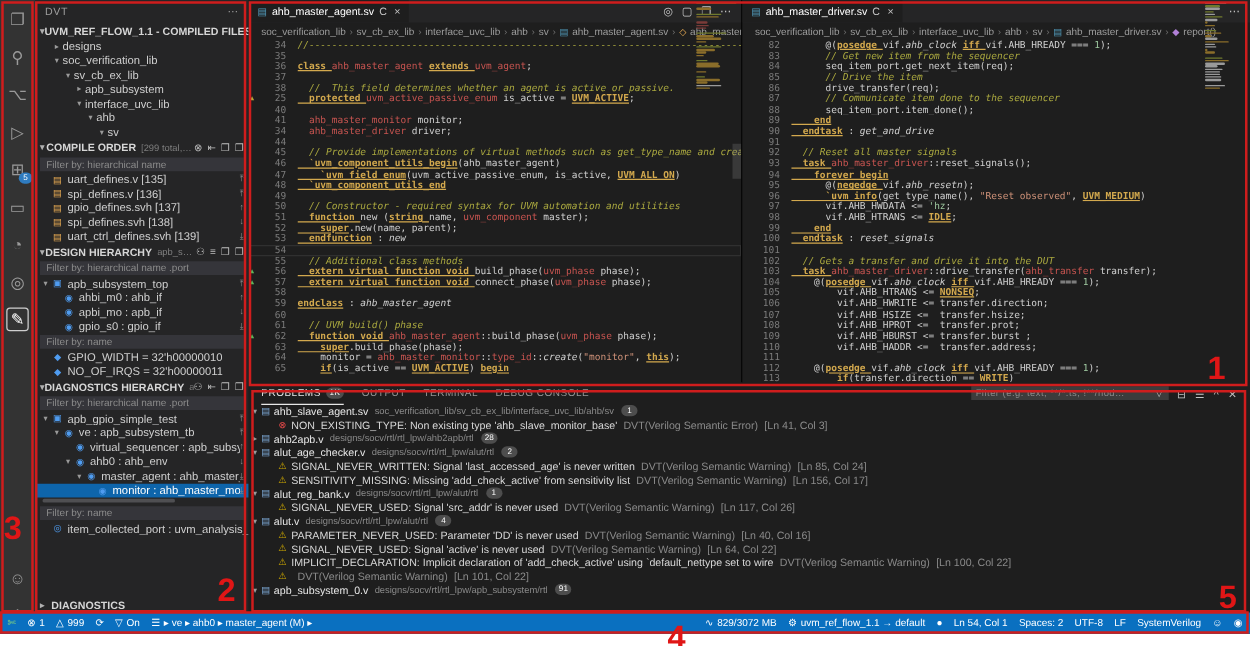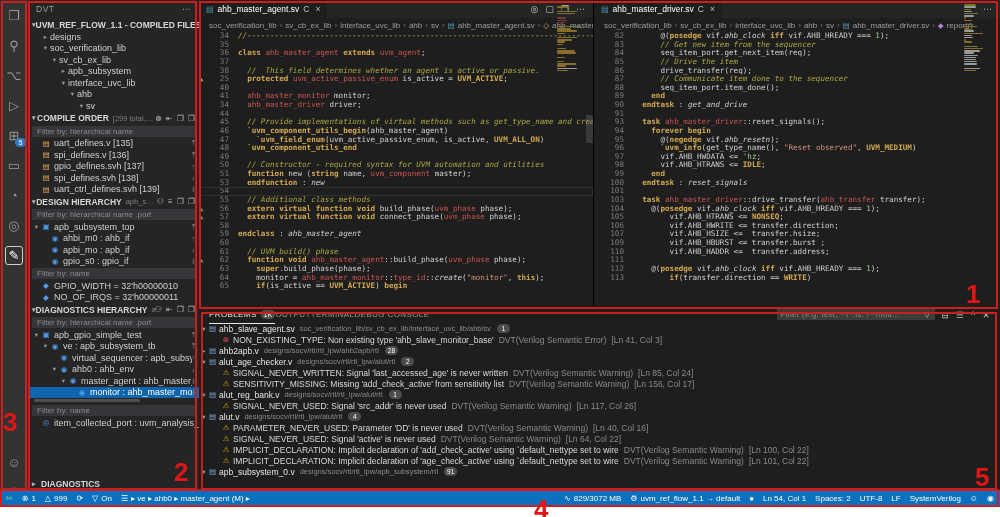--- a/index.html
+++ b/index.html
@@ -53,33 +53,33 @@
   .bc-class{color:#e8ab53;font-size:7.5px;}
   .bc-method{color:#b180d7;font-size:7.5px;}
   .codewrap{position:absolute;left:0;right:0;top:32px;bottom:0;overflow:hidden;font-family:"DejaVu Sans Mono",monospace;font-size:7.6px;line-height:8.63px;}
   .cl{height:8.63px;display:flex;white-space:pre;position:relative;}
   .cl.cur{outline:1px solid #303030;outline-offset:-1px;align-items:flex-end;}
   .gicon{position:absolute;left:1px;top:0;font-size:5.5px;line-height:8.63px;}
   .gicon.warn{color:#b9a23a;} .gicon.def{color:#59b85c;}
   .gut{flex:0 0 30px;text-align:right;padding-right:9px;color:#7b7b7b;}
   .txt{flex:1;overflow:hidden;}
   .tk-c{color:#aaa83f;font-style:italic;}
-  .tk-k{color:#d3a94e;font-weight:bold;}
+  .tk-k{color:#d3a94e;font-weight:bold;text-decoration:underline;}
   .tk-t{color:#c75450;}
   .tk-v{color:#cfcfcf;}
   .tk-s{color:#ce9178;}
   .tk-n{color:#9fc9a0;}
   .tk-i{color:#cfcfcf;font-style:italic;}
   .minimap{position:absolute;top:2px;width:33px;right:3px;}
   .mm-line{height:1.4px;margin-bottom:0.8px;border-radius:1px;}
   .vslider{position:absolute;right:0;width:7px;background:rgba(140,140,140,.25);}
 
   
   #panel{position:absolute;left:199px;top:306px;width:801px;height:184px;background:#1e1e1e;color:#cccccc;overflow:hidden;}
-  .panel-tabs{height:17px;display:flex;padding:0 10px;font-size:8px;letter-spacing:.4px;}
+  .panel-tabs{height:17px;display:flex;padding:0 10px;gap:14px;font-size:8px;letter-spacing:.4px;}
   .ptab{color:#969696;display:flex;align-items:center;gap:4px;cursor:pointer;height:100%;}
   .ptab.active{color:#e7e7e7;border-bottom:1px solid #e7e7e7;}
   .pbadge{background:#4d4d4d;color:#fff;border-radius:6px;font-size:6.5px;padding:0 3px;height:9px;display:flex;align-items:center;}
   .panel-right{margin-left:auto;display:flex;align-items:center;gap:7px;}
   .pfilter{width:150px;height:11px;background:#3c3c3c;color:#8b8b8b;font-size:7.5px;display:flex;align-items:center;padding:0 4px;white-space:nowrap;overflow:hidden;}
   .pfilter .funnel{margin-left:auto;color:#b5b5b5;}
   .picon{color:#c5c5c5;font-size:8.5px;}
   #prob-rows{font-size:8.5px;}
   .prow{height:11px;display:flex;align-items:center;white-space:nowrap;overflow:hidden;cursor:pointer;}
   .prow .chev{width:10px;flex:0 0 10px;text-align:center;color:#9a9a9a;font-size:6.5px;}
@@ -399,20 +399,21 @@
           <div class="cl"><span class="gut">41</span><span class="txt"><span class="tk-v">  </span><span class="tk-t">ahb_master_monitor </span><span class="tk-v">monitor;</span></span></div>
           <div class="cl"><span class="gut">34</span><span class="txt"><span class="tk-v">  </span><span class="tk-t">ahb_master_driver </span><span class="tk-v">driver;</span></span></div>
           <div class="cl"><span class="gut">44</span><span class="txt"></span></div>
           <div class="cl"><span class="gut">45</span><span class="txt"><span class="tk-c">  // Provide implementations of virtual methods such as get_type_name and create</span></span></div>
           <div class="cl"><span class="gut">46</span><span class="txt"><span class="tk-k">  `uvm_component_utils_begin</span><span class="tk-v">(ahb_master_agent)</span></span></div>
           <div class="cl"><span class="gut">47</span><span class="txt"><span class="tk-k">    `uvm_field_enum</span><span class="tk-v">(uvm_active_passive_enum, is_active, </span><span class="tk-k">UVM_ALL_ON</span><span class="tk-v">)</span></span></div>
           <div class="cl"><span class="gut">48</span><span class="txt"><span class="tk-k">  `uvm_component_utils_end</span></span></div>
           <div class="cl"><span class="gut">49</span><span class="txt"></span></div>
           <div class="cl"><span class="gut">50</span><span class="txt"><span class="tk-c">  // Constructor - required syntax for UVM automation and utilities</span></span></div>
           <div class="cl"><span class="gut">51</span><span class="txt"><span class="tk-k">  function </span><span class="tk-v">new (</span><span class="tk-k">string </span><span class="tk-v">name, </span><span class="tk-t">uvm_component </span><span class="tk-v">master);</span></span></div>
+          <div class="cl"><span class="gut">52</span><span class="txt"><span class="tk-k">    super</span><span class="tk-v">.new(name, parent);</span></span></div>
           <div class="cl"><span class="gut">53</span><span class="txt"><span class="tk-k">  endfunction</span><span class="tk-v"> : </span><span class="tk-i">new</span></span></div>
           <div class="cl cur"><span class="gut">54</span><span class="txt"></span></div>
           <div class="cl"><span class="gut">55</span><span class="txt"><span class="tk-c">  // Additional class methods</span></span></div>
           <div class="cl"><span class="gicon def">▲</span><span class="gut">56</span><span class="txt"><span class="tk-k">  extern virtual function void </span><span class="tk-v">build_phase(</span><span class="tk-t">uvm_phase </span><span class="tk-v">phase);</span></span></div>
           <div class="cl"><span class="gicon def">▲</span><span class="gut">57</span><span class="txt"><span class="tk-k">  extern virtual function void </span><span class="tk-v">connect_phase(</span><span class="tk-t">uvm_phase </span><span class="tk-v">phase);</span></span></div>
           <div class="cl"><span class="gut">58</span><span class="txt"></span></div>
           <div class="cl"><span class="gut">59</span><span class="txt"><span class="tk-k">endclass</span><span class="tk-v"> : </span><span class="tk-i">ahb_master_agent</span></span></div>
           <div class="cl"><span class="gut">60</span><span class="txt"></span></div>
           <div class="cl"><span class="gut">61</span><span class="txt"><span class="tk-c">  // UVM build() phase</span></span></div>
           <div class="cl"><span class="gicon def">▲</span><span class="gut">62</span><span class="txt"><span class="tk-k">  function void </span><span class="tk-t">ahb_master_agent</span><span class="tk-v">::build_phase(</span><span class="tk-t">uvm_phase </span><span class="tk-v">phase);</span></span></div>
@@ -489,34 +490,37 @@
           <div class="cl"><span class="gut">82</span><span class="txt"><span class="tk-v">      @(</span><span class="tk-k">posedge </span><span class="tk-v">vif.</span><span class="tk-i">ahb_clock </span><span class="tk-k">iff </span><span class="tk-v">vif.AHB_HREADY === </span><span class="tk-n">1</span><span class="tk-v">);</span></span></div>
           <div class="cl"><span class="gut">83</span><span class="txt"><span class="tk-c">      // Get new item from the sequencer</span></span></div>
           <div class="cl"><span class="gut">84</span><span class="txt"><span class="tk-v">      seq_item_port.get_next_item(req);</span></span></div>
           <div class="cl"><span class="gut">85</span><span class="txt"><span class="tk-c">      // Drive the item</span></span></div>
           <div class="cl"><span class="gut">86</span><span class="txt"><span class="tk-v">      drive_transfer(req);</span></span></div>
           <div class="cl"><span class="gut">87</span><span class="txt"><span class="tk-c">      // Communicate item done to the sequencer</span></span></div>
           <div class="cl"><span class="gut">88</span><span class="txt"><span class="tk-v">      seq_item_port.item_done();</span></span></div>
           <div class="cl"><span class="gut">89</span><span class="txt"><span class="tk-k">    end</span></span></div>
           <div class="cl"><span class="gut">90</span><span class="txt"><span class="tk-k">  endtask</span><span class="tk-v"> : </span><span class="tk-i">get_and_drive</span></span></div>
           <div class="cl"><span class="gut">91</span><span class="txt"></span></div>
+          <div class="cl"><span class="gut">92</span><span class="txt"><span class="tk-c">  // Reset all master signals</span></span></div>
           <div class="cl"><span class="gut">93</span><span class="txt"><span class="tk-k">  task </span><span class="tk-t">ahb_master_driver</span><span class="tk-v">::reset_signals();</span></span></div>
           <div class="cl"><span class="gut">94</span><span class="txt"><span class="tk-k">    forever begin</span></span></div>
           <div class="cl"><span class="gut">95</span><span class="txt"><span class="tk-v">      @(</span><span class="tk-k">negedge </span><span class="tk-v">vif.</span><span class="tk-i">ahb_resetn</span><span class="tk-v">);</span></span></div>
           <div class="cl"><span class="gut">96</span><span class="txt"><span class="tk-k">      `uvm_info</span><span class="tk-v">(get_type_name(), </span><span class="tk-s">"Reset observed"</span><span class="tk-v">, </span><span class="tk-k">UVM_MEDIUM</span><span class="tk-v">)</span></span></div>
           <div class="cl"><span class="gut">97</span><span class="txt"><span class="tk-v">      vif.AHB_HWDATA &lt;= </span><span class="tk-n">'hz</span><span class="tk-v">;</span></span></div>
           <div class="cl"><span class="gut">98</span><span class="txt"><span class="tk-v">      vif.AHB_HTRANS &lt;= </span><span class="tk-k">IDLE</span><span class="tk-v">;</span></span></div>
           <div class="cl"><span class="gut">99</span><span class="txt"><span class="tk-k">    end</span></span></div>
           <div class="cl"><span class="gut">100</span><span class="txt"><span class="tk-k">  endtask</span><span class="tk-v"> : </span><span class="tk-i">reset_signals</span></span></div>
           <div class="cl"><span class="gut">101</span><span class="txt"></span></div>
+          <div class="cl"><span class="gut">102</span><span class="txt"><span class="tk-c">  // Gets a transfer and drive it into the DUT</span></span></div>
           <div class="cl"><span class="gut">103</span><span class="txt"><span class="tk-k">  task </span><span class="tk-t">ahb_master_driver</span><span class="tk-v">::drive_transfer(</span><span class="tk-t">ahb_transfer </span><span class="tk-v">transfer);</span></span></div>
           <div class="cl"><span class="gut">104</span><span class="txt"><span class="tk-v">    @(</span><span class="tk-k">posedge </span><span class="tk-v">vif.</span><span class="tk-i">ahb_clock </span><span class="tk-k">iff </span><span class="tk-v">vif.AHB_HREADY === </span><span class="tk-n">1</span><span class="tk-v">);</span></span></div>
           <div class="cl"><span class="gut">105</span><span class="txt"><span class="tk-v">        vif.AHB_HTRANS &lt;= </span><span class="tk-k">NONSEQ</span><span class="tk-v">;</span></span></div>
           <div class="cl"><span class="gut">106</span><span class="txt"><span class="tk-v">        vif.AHB_HWRITE &lt;= transfer.direction;</span></span></div>
           <div class="cl"><span class="gut">107</span><span class="txt"><span class="tk-v">        vif.AHB_HSIZE &lt;=  transfer.hsize;</span></span></div>
+          <div class="cl"><span class="gut">108</span><span class="txt"><span class="tk-v">        vif.AHB_HPROT &lt;=  transfer.prot;</span></span></div>
           <div class="cl"><span class="gut">109</span><span class="txt"><span class="tk-v">        vif.AHB_HBURST &lt;= transfer.burst ;</span></span></div>
           <div class="cl"><span class="gut">110</span><span class="txt"><span class="tk-v">        vif.AHB_HADDR &lt;=  transfer.address;</span></span></div>
           <div class="cl"><span class="gut">111</span><span class="txt"></span></div>
           <div class="cl"><span class="gut">112</span><span class="txt"><span class="tk-v">    @(</span><span class="tk-k">posedge </span><span class="tk-v">vif.</span><span class="tk-i">ahb_clock </span><span class="tk-k">iff </span><span class="tk-v">vif.AHB_HREADY === </span><span class="tk-n">1</span><span class="tk-v">);</span></span></div>
           <div class="cl"><span class="gut">113</span><span class="txt"><span class="tk-v">        </span><span class="tk-k">if</span><span class="tk-v">(transfer.direction == </span><span class="tk-k">WRITE</span><span class="tk-v">)</span></span></div>
         </div>
       <div class="minimap" id="mm1">
           <div class="mm-line" style="width: 16.8px; background: rgb(154, 154, 154);"></div>
           <div class="mm-line" style="width: 12px; background: rgb(112, 122, 46);"></div>
           <div class="mm-line" style="width: 11.7px; background: rgb(154, 154, 154);"></div>
@@ -652,21 +656,20 @@
           <span class="iloc">[Ln 64, Col 22]</span>
         </div>
         <div class="prow issue">
           <span class="sev warning">⚠</span>
           <span class="imsg">IMPLICIT_DECLARATION: Implicit declaration of 'add_check_active' using `default_nettype set to wire</span>
           <span class="isrc">DVT(Verilog Semantic Warning)</span>
           <span class="iloc">[Ln 100, Col 22]</span>
         </div>
         <div class="prow issue">
           <span class="sev warning">⚠</span>
-          <span class="imsg">IMPLICIT_DECLARATION: Implicit declaration of 'age_check_active' using `default_nettype set to wire</span>
           <span class="isrc">DVT(Verilog Semantic Warning)</span>
           <span class="iloc">[Ln 101, Col 22]</span>
         </div>
         <div class="prow">
           <span class="chev">▾</span>
           <span class="fic">▤</span>
           <span class="fname">apb_subsystem_0.v</span>
           <span class="fpath">designs/socv/rtl/rtl_lpw/apb_subsystem/rtl</span>
           <span class="cnt">91</span>
         </div>

